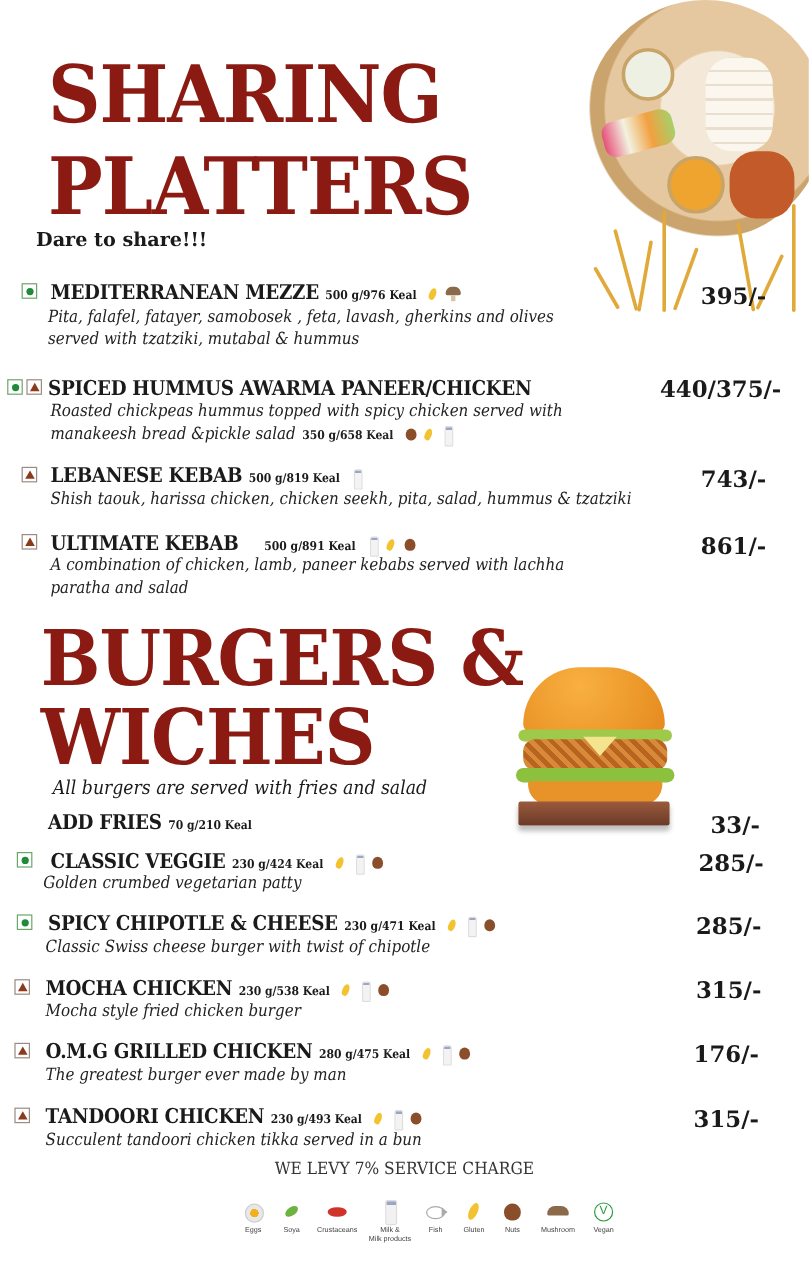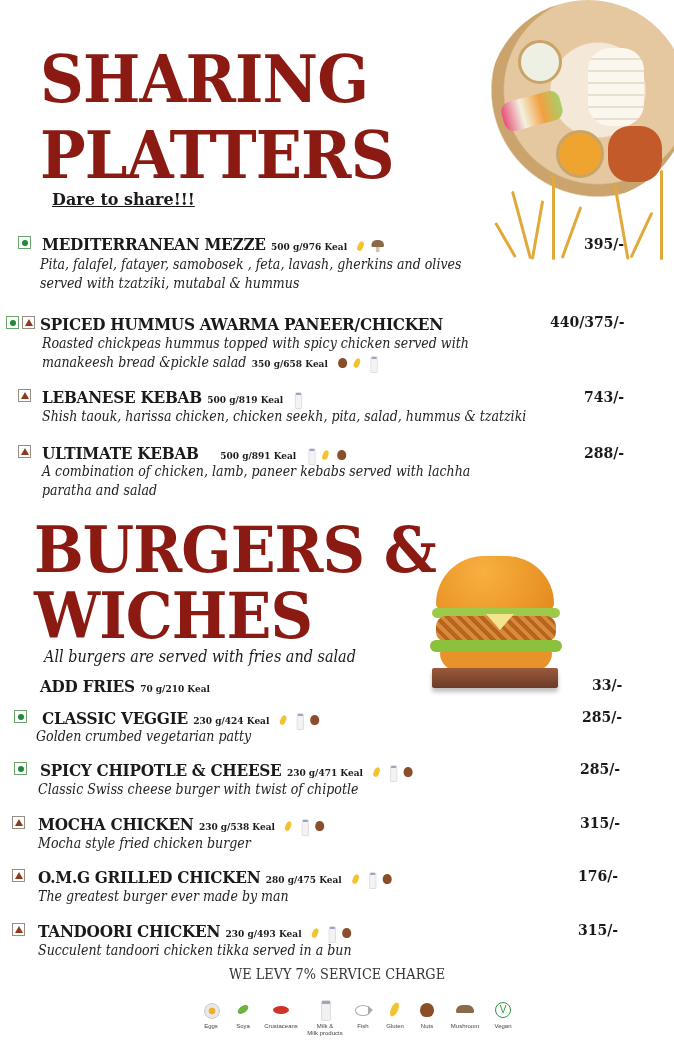--- a/index.html
+++ b/index.html
@@ -37,21 +37,21 @@
     transform: scaleX(0.9); transform-origin: left;
   }
   .meta { font-size: 10px; font-weight: bold; margin-left: 6px; letter-spacing: 0; }
   .desc {
     position: absolute; font-family: "DejaVu Serif", serif; font-style: italic;
     font-size: 14px; line-height: 19px; color: #222; white-space: nowrap;
     transform: scaleX(0.9); transform-origin: left;
   }
   .price {
     position: absolute; font-family: "DejaVu Serif", serif; font-weight: bold;
-    font-size: 14px; white-space: nowrap; text-align: right;
+    font-size: 19px; white-space: nowrap; text-align: right;
   }
   .allergens { display: inline-flex; gap: 5px; margin-left: 10px; vertical-align: middle; }
   .al { display: inline-block; width: 12px; height: 14px; position: relative; }
   .al.gluten::before { content: ""; position: absolute; left: 2px; top: 2px; width: 6px; height: 10px; border-radius: 50% 50% 40% 40%; background: #f2c230; transform: rotate(25deg); }
   .al.milk::before { content: ""; position: absolute; left: 3px; top: 0; width: 6px; height: 15px; border-radius: 2px 2px 1px 1px; background: linear-gradient(#9aa6c4 0 2px, #f3f3f3 2px); border: 1px solid #ddd; }
   .al.nuts::before { content: ""; position: absolute; left: 1px; top: 2px; width: 10px; height: 10px; border-radius: 50% 50% 45% 45%; background: #8a4f2a; }
   .al.mushroom::before { content: ""; position: absolute; left: 0; top: 1px; width: 14px; height: 7px; border-radius: 7px 7px 2px 2px; background: #8a6a4a; }
   .al.mushroom::after { content: ""; position: absolute; left: 5px; top: 8px; width: 4px; height: 5px; background: #d8c4a4; }
 
   .platter {
@@ -109,21 +109,21 @@
   <span style="left:36px;height:60px;transform:rotate(10deg)"></span>
   <span style="left:52px;height:85px"></span>
   <span style="left:70px;height:55px;transform:rotate(20deg)"></span>
   <span style="left:120px;height:75px;transform:rotate(-10deg)"></span>
   <span style="left:140px;height:50px;transform:rotate(25deg)"></span>
   <span style="left:160px;height:90px"></span>
 </div>
 
 <div class="section-title t1">SHARING</div>
 <div class="section-title t2">PLATTERS</div>
-<div class="tagline" style="left:52px;top:190px;text-decoration:underline;">Dare to share!!!</div>
+<div class="tagline" style="left:30px;top:190px;">Dare to share!!!</div>
 
 <div class="item" style="top:234px">
   <div class="badges" style="left:18px">
     <span class="badge veg"></span>
   </div>
   <div class="name" style="left:42px;top:0">
     <span>MEDITERRANEAN MEZZE</span><span class="meta">500 g/976 Keal</span><span class="allergens">
         <span class="al gluten"></span>
         <span class="al mushroom"></span>
       </span>
@@ -169,21 +169,21 @@
   </div>
   <div class="name" style="left:42px;top:0">
     <span>ULTIMATE KEBAB</span><span class="meta" style="margin-left:24px">500 g/891 Keal</span><span class="allergens">
         <span class="al milk"></span>
         <span class="al gluten"></span>
         <span class="al nuts"></span>
       </span>
   </div>
   <div class="desc" style="left:42px;top:19px">A combination of chicken, lamb, paneer kebabs served with lachha</div>
   <div class="desc" style="left:42px;top:38px">paratha and salad</div>
-  <div class="price" style="left:584px;top:2px">288/-</div>
+  <div class="price" style="left:584px;top:2px">861/-</div>
 </div>
 
 <div class="section-title t3">BURGERS &amp;</div>
 <div class="section-title t4">WICHES</div>
 <div class="tagline italic" style="left:44px;top:647px;transform:scaleX(0.9);transform-origin:left;">All burgers are served with fries and salad</div>
 
 <div class="burger">
   <div class="top"></div>
   <div class="lettuce1"></div>
   <div class="patty"></div>

